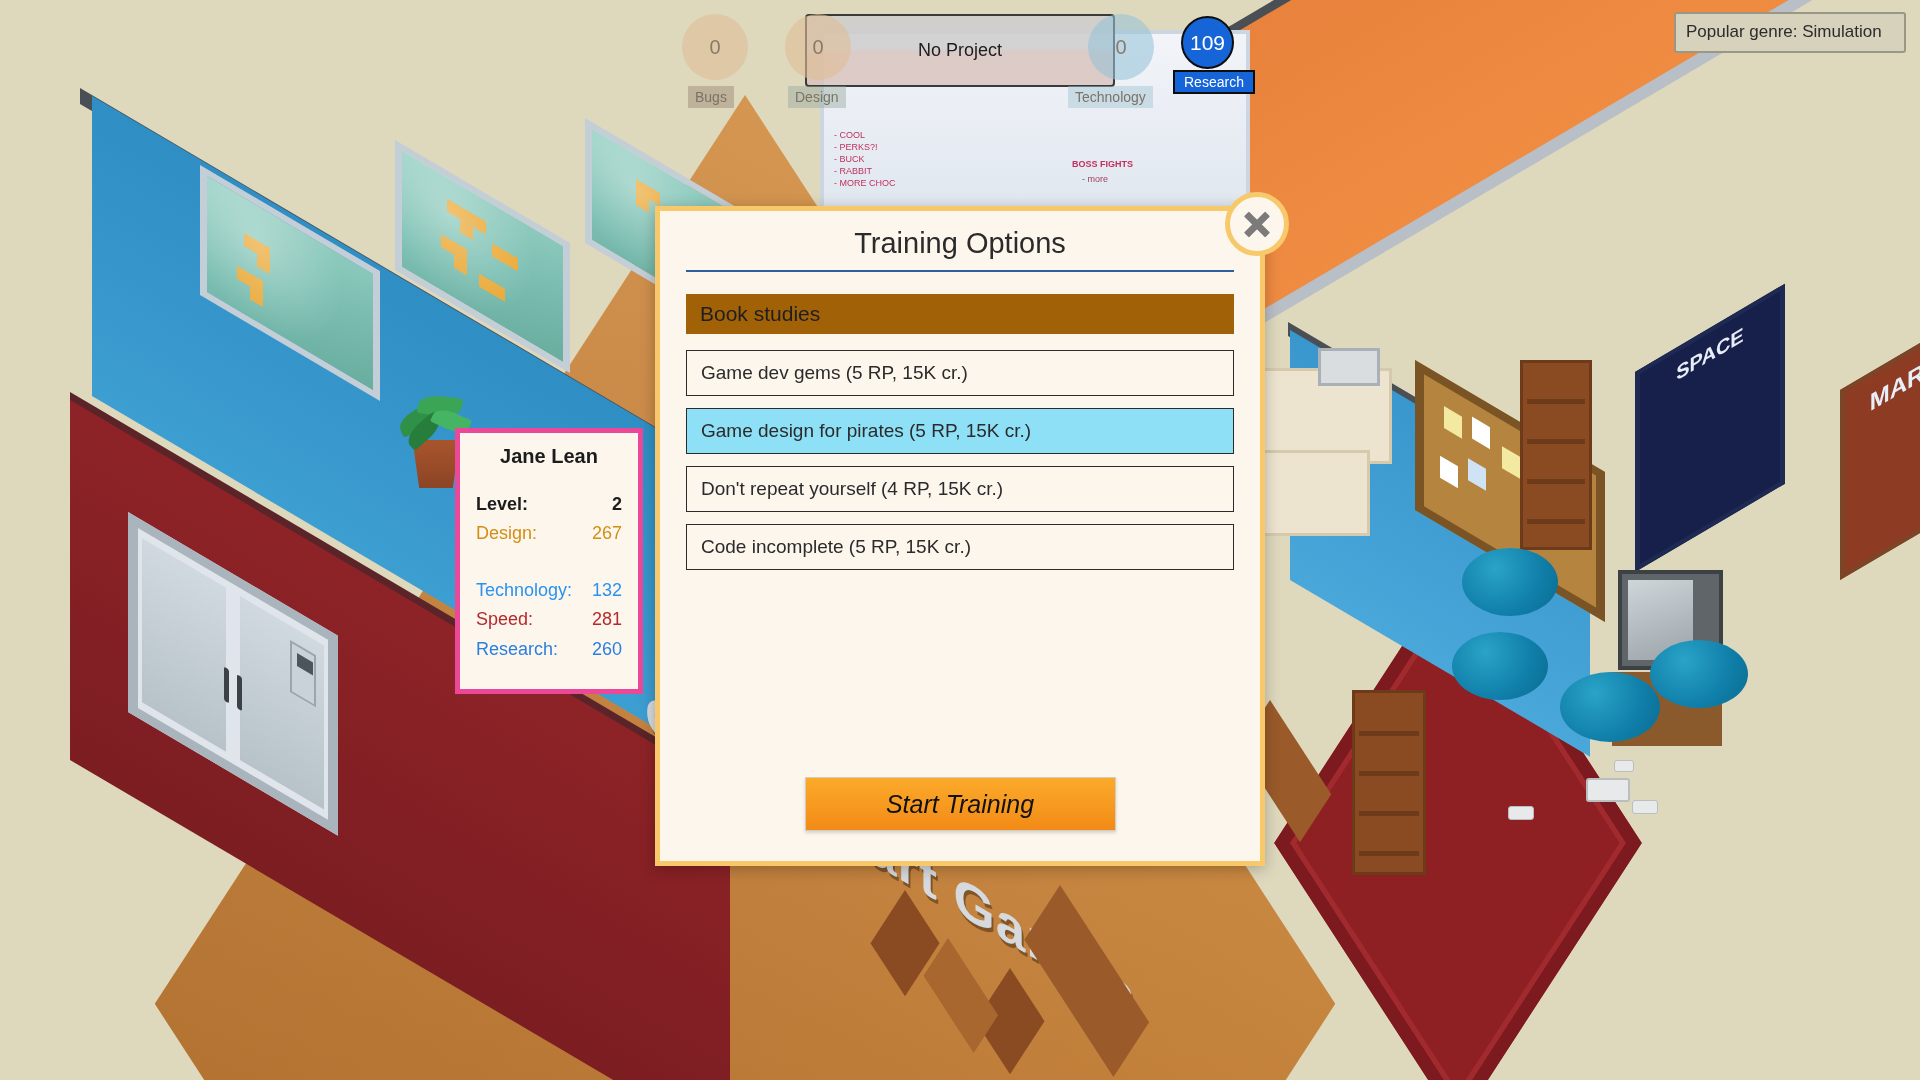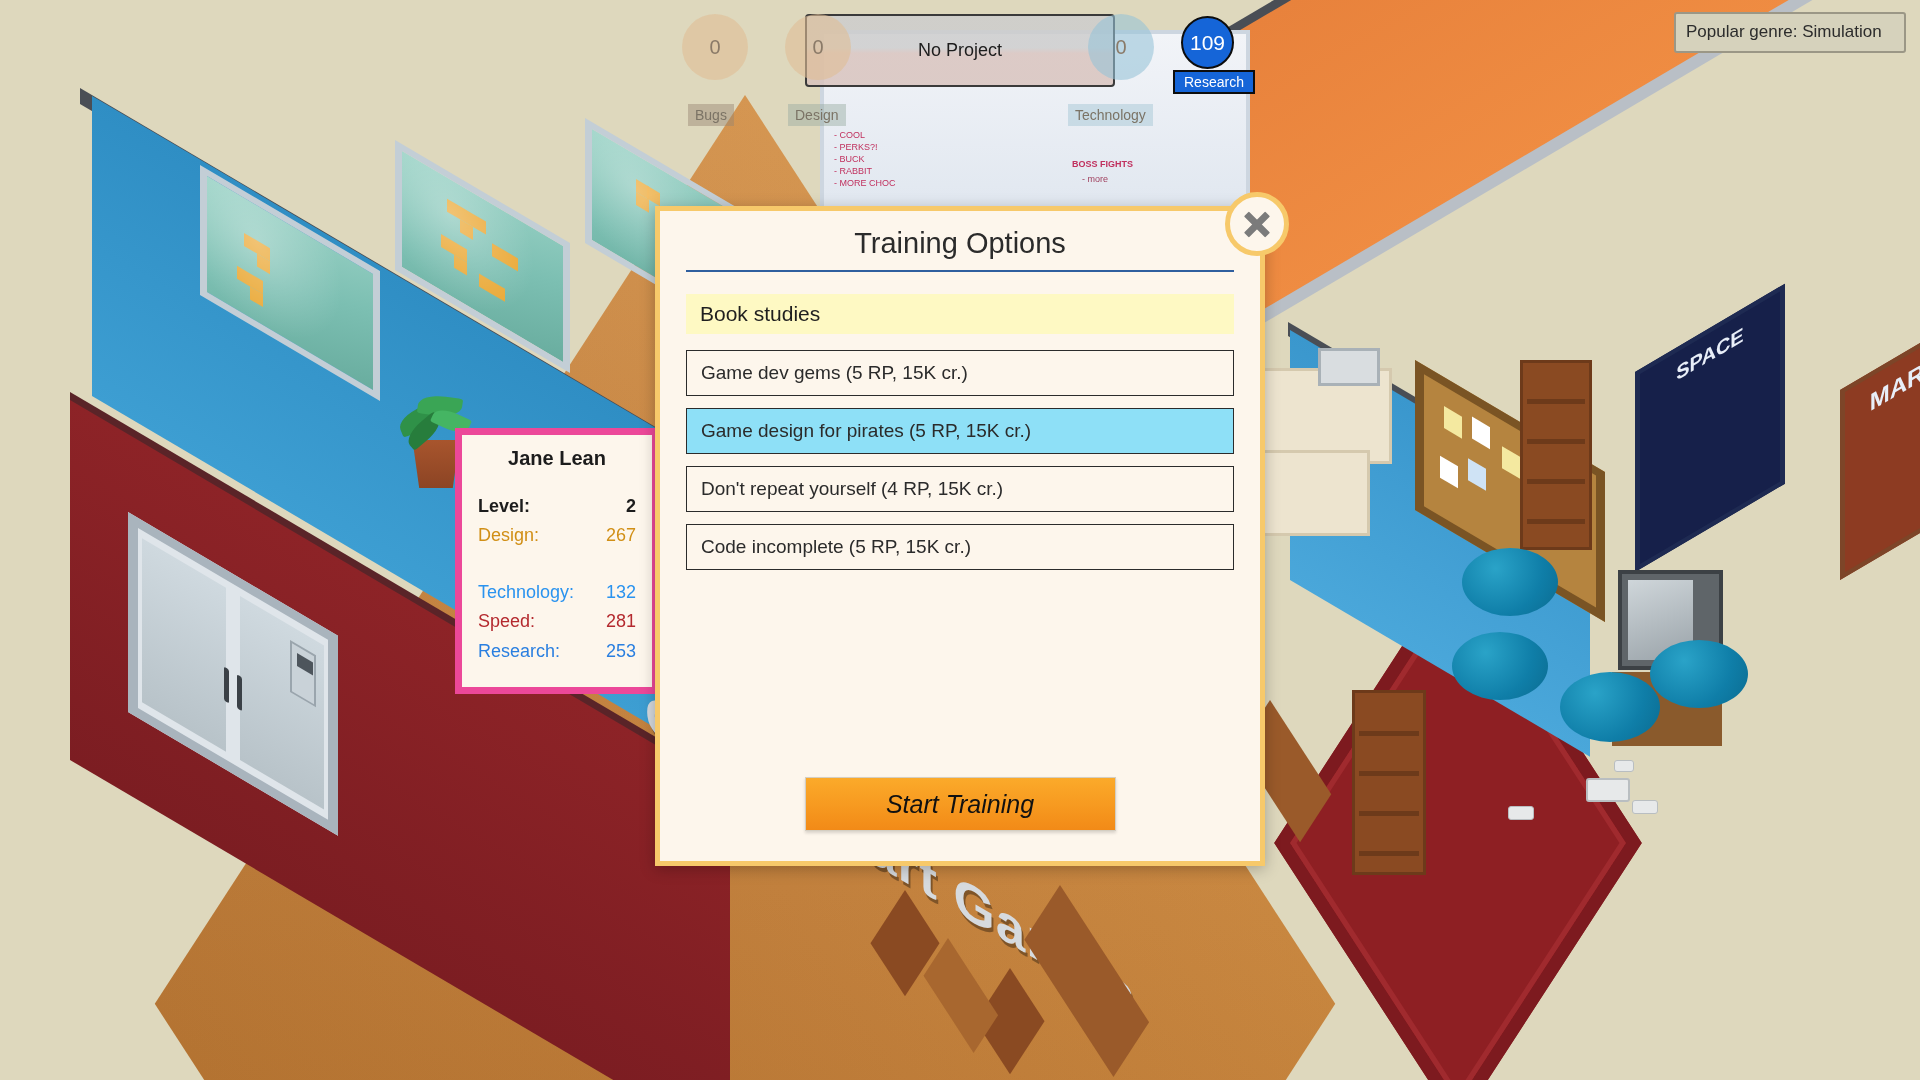--- a/index.html
+++ b/index.html
@@ -173,21 +173,21 @@
     display:flex; align-items:center; justify-content:center;
     font-size:18px; color:#1d1d1d;
   }
 
   .stat-circle {
     position:absolute; width:66px; height:66px; border-radius:50%;
     display:flex; align-items:center; justify-content:center;
     font-size:20px; color:#8a7a68;
   }
   .stat-label {
-    position:absolute; font-size:14px; padding:3px 7px; color:#7b7365;margin-top:18px;
+    position:absolute; font-size:14px; padding:3px 7px; color:#7b7365;
   }
   .c-bugs  { left:682px; top:14px; background:rgba(224,190,150,.62); }
   .l-bugs  { left:688px; top:86px; background:rgba(150,134,112,.45); }
   .c-design{ left:785px; top:14px; background:rgba(224,190,150,.60); }
   .l-design{ left:788px; top:86px; background:rgba(150,170,160,.45); }
   .c-tech  { left:1088px; top:14px; background:rgba(150,195,215,.58); }
   .l-tech  { left:1068px; top:86px; background:rgba(160,195,210,.45); }
 
   .research-circle {
     position:absolute; left:1181px; top:16px; width:53px; height:53px; border-radius:50%;
@@ -196,22 +196,22 @@
     color:#fff; font-size:21px;
   }
   .research-label {
     position:absolute; left:1173px; top:70px;
     background:#1565d8; border:2px solid #0d0d0d; color:#fff;
     font-size:14px; padding:2px 9px;
   }
 
   
   .emp-card {
-    position:absolute; left:455px; top:428px; width:204px; height:266px;
-    background:#fdf6ec; border:7px solid #ec4899;
+    position:absolute; left:455px; top:428px; width:188px; height:266px;
+    background:#fdf6ec; border:5px solid #ec4899;
     padding:12px 16px 10px;
   }
   .emp-name { text-align:center; font-size:20px; font-weight:700; color:#1c1c1c; margin-bottom:22px; }
   .emp-row { display:flex; justify-content:space-between; font-size:18px; line-height:1.62; }
   .emp-row.level { font-weight:700; color:#1c1c1c; }
   .emp-row.design { color:#d18f16; }
   .emp-row.tech { color:#2a93ef;margin-top:28px; }
   .emp-row.speed { color:#b4292e; }
   .emp-row.research { color:#2a7fe0; }
 
@@ -222,21 +222,21 @@
     box-shadow: 0 3px 14px rgba(0,0,0,.25);
     padding:16px 26px 0;
   }
   .modal-title {
     text-align:center; font-size:29px; color:#2b2b2b; font-weight:400;
     padding-bottom:10px;
   }
   .modal-rule { height:2px; background:#2f5f9e; margin:0 0 22px; }
 
   .cat-header {
-    background:#fef9c3; color:#1f1f1f; font-size:21px;
+    background:#a16207; color:#1f1f1f; font-size:21px;
     padding:8px 14px; margin-bottom:16px;
   }
   .opt-list { display:flex; flex-direction:column; gap:12px; }
   .opt {
     border:1px solid #2b2b2b; background:#fdf6ec;
     padding:11px 14px; font-size:19px; color:#2b2b2b; cursor:pointer;
   }
   .opt.selected { background:#8ee0f7; }
 
   .start-wrap { position:absolute; left:0; right:0; bottom:30px; display:flex; justify-content:center; }
@@ -437,21 +437,21 @@
     <div class="emp-row tech">
       <span>Technology:</span>
       <span>132</span>
     </div>
     <div class="emp-row speed">
       <span>Speed:</span>
       <span>281</span>
     </div>
     <div class="emp-row research">
       <span>Research:</span>
-      <span>253</span>
+      <span>260</span>
     </div>
   </div>
 
   <div class="modal">
     <div class="modal-title">Training Options</div>
     <div class="modal-rule"></div>
 
     <div class="cat-header">Book studies</div>
 
     <div class="opt-list">

